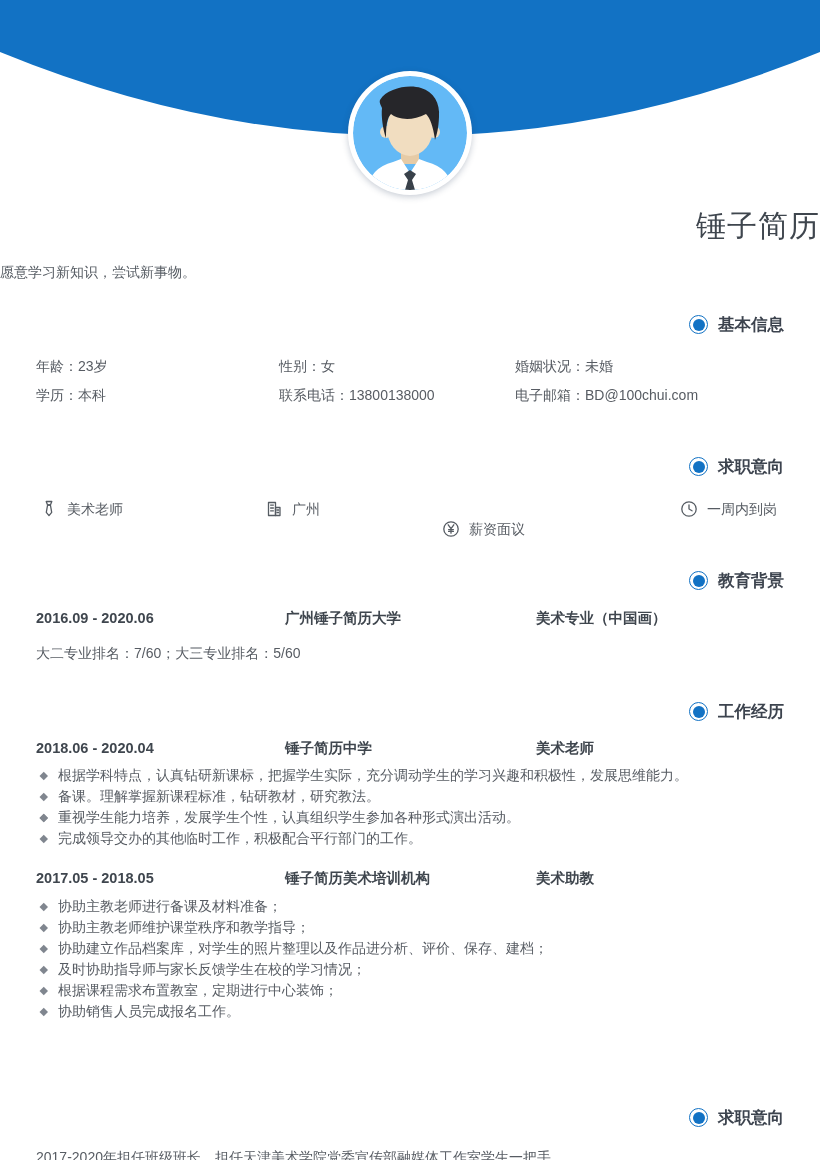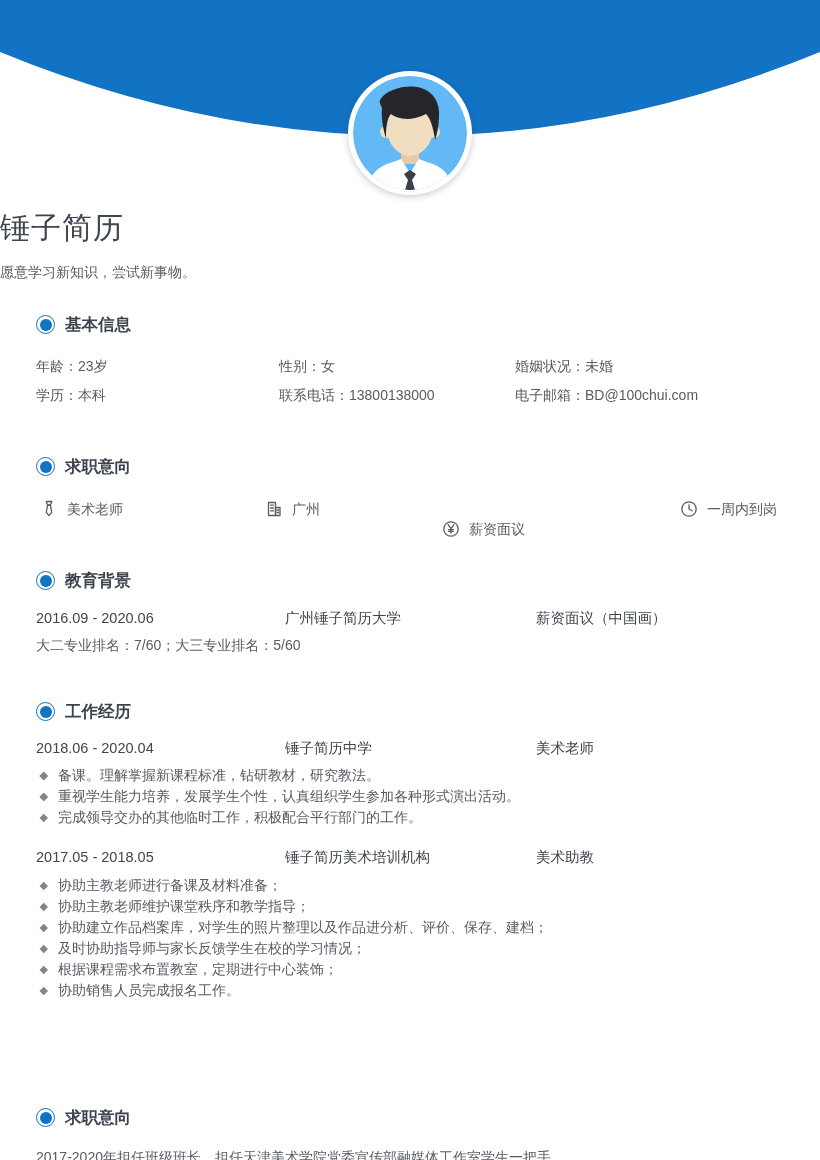--- a/index.html
+++ b/index.html
@@ -33,26 +33,27 @@
     box-shadow: 0 2px 6px rgba(40,60,90,0.25);
     display: flex;
     align-items: center;
     justify-content: center;
   }
   .avatar svg { display: block; border-radius: 50%; }
 
   .page-title {
     position: absolute;
     top: 206px; left: 0; right: 0;
-    text-align: left;
+    text-align: right;
     font-size: 30px;
     line-height: 44px;
     font-weight: 400;
     color: #3f464e;
     letter-spacing: 1px;
+    font-family: Liberation Mono, monospace;
   }
   .tagline {
     position: absolute;
     top: 262px; left: 0; right: 0;
     font-size: 14px;
     line-height: 20px;
     color: #565c63;
   }
 
   
@@ -63,20 +64,21 @@
   .sec-basic  { top: 314px; }
   .sec-intent { top: 456px; }
   .sec-edu    { top: 570px; }
   .sec-work   { top: 701px; }
   .sec-awards { top: 1107px; }
 
   .sec-head {
     display: flex;
     align-items: center;
     height: 21px;
+    justify-content: flex-end;
   }
   .sec-dot {
     width: 19px; height: 19px;
     border-radius: 50%;
     border: 1.6px solid #1272c4;
     background: #ffffff;
     display: flex;
     align-items: center;
     justify-content: center;
     flex: 0 0 auto;
@@ -110,28 +112,28 @@
     font-size: 14px; color: #575c63;
     line-height: 22px; white-space: nowrap;
   }
   .intent-item .ico { width: 18px; height: 18px; margin-right: 9px; flex: 0 0 auto; }
   .intent-item.i1 { left: 4px; }
   .intent-item.i2 { left: 229px; }
   .intent-item.i3 { left: 406px; margin-top: 20px; }
   .intent-item.i4 { left: 644px; }
 
   
-  .meta-row { position: relative; height: 20px; font-size: 14.5px; font-weight: 400; color: #3f464e; }
+  .meta-row { position: relative; height: 20px; font-size: 14.5px; font-weight: 700; color: #3f464e; }
   .meta-cell { position: absolute; top: 0; line-height: 20px; white-space: nowrap; }
   .meta-cell.m1 { left: 0; }
   .meta-cell.m2 { left: 249px; }
   .meta-cell.m3 { left: 500px; }
 
   .edu-head { margin-top: 17px; }
-  .edu-detail { margin-top: 7px; font-size: 14px; line-height: 20px; color: #575c63; }
+  .edu-detail { margin-top: 15px; font-size: 14px; line-height: 20px; color: #575c63; }
 
   .job1-head { margin-top: 16px; }
   .job2-head { margin-top: 19px; }
 
   ul.duties { list-style: none; margin-top: 7px; }
   ul.duties.d2 { margin-top: 8px; }
   ul.duties li {
     position: relative;
     padding-left: 22px;
     font-size: 14px;
@@ -255,40 +257,40 @@
   <section class="section sec-edu">
     <div class="sec-head">
       <span class="sec-dot">
           <span class="inner"></span>
         </span>
       <h2>教育背景</h2>
     </div>
     <div class="meta-row edu-head">
       <span class="meta-cell m1">2016.09 - 2020.06</span>
       <span class="meta-cell m2">广州锤子简历大学</span>
-      <span class="meta-cell m3">薪资面议（中国画）</span>
+      <span class="meta-cell m3">美术专业（中国画）</span>
     </div>
     <p class="edu-detail">大二专业排名：7/60；大三专业排名：5/60</p>
   </section>
 
   <section class="section sec-work">
     <div class="sec-head">
       <span class="sec-dot">
           <span class="inner"></span>
         </span>
       <h2>工作经历</h2>
     </div>
 
     <div class="meta-row job1-head">
       <span class="meta-cell m1">2018.06 - 2020.04</span>
       <span class="meta-cell m2">锤子简历中学</span>
       <span class="meta-cell m3">美术老师</span>
     </div>
     <ul class="duties">
-      <li><span class="diamond"></span></li>
+      <li><span class="diamond"></span><span>根据学科特点，认真钻研新课标，把握学生实际，充分调动学生的学习兴趣和积极性，发展思维能力。</span></li>
       <li><span class="diamond"></span><span>备课。理解掌握新课程标准，钻研教材，研究教法。</span></li>
       <li><span class="diamond"></span></li>
       <li><span class="diamond"></span><span>重视学生能力培养，发展学生个性，认真组织学生参加各种形式演出活动。</span></li>
       <li><span class="diamond"></span><span>完成领导交办的其他临时工作，积极配合平行部门的工作。</span></li>
     </ul>
 
     <div class="meta-row job2-head">
       <span class="meta-cell m1">2017.05 - 2018.05</span>
       <span class="meta-cell m2">锤子简历美术培训机构</span>
       <span class="meta-cell m3">美术助教</span>

